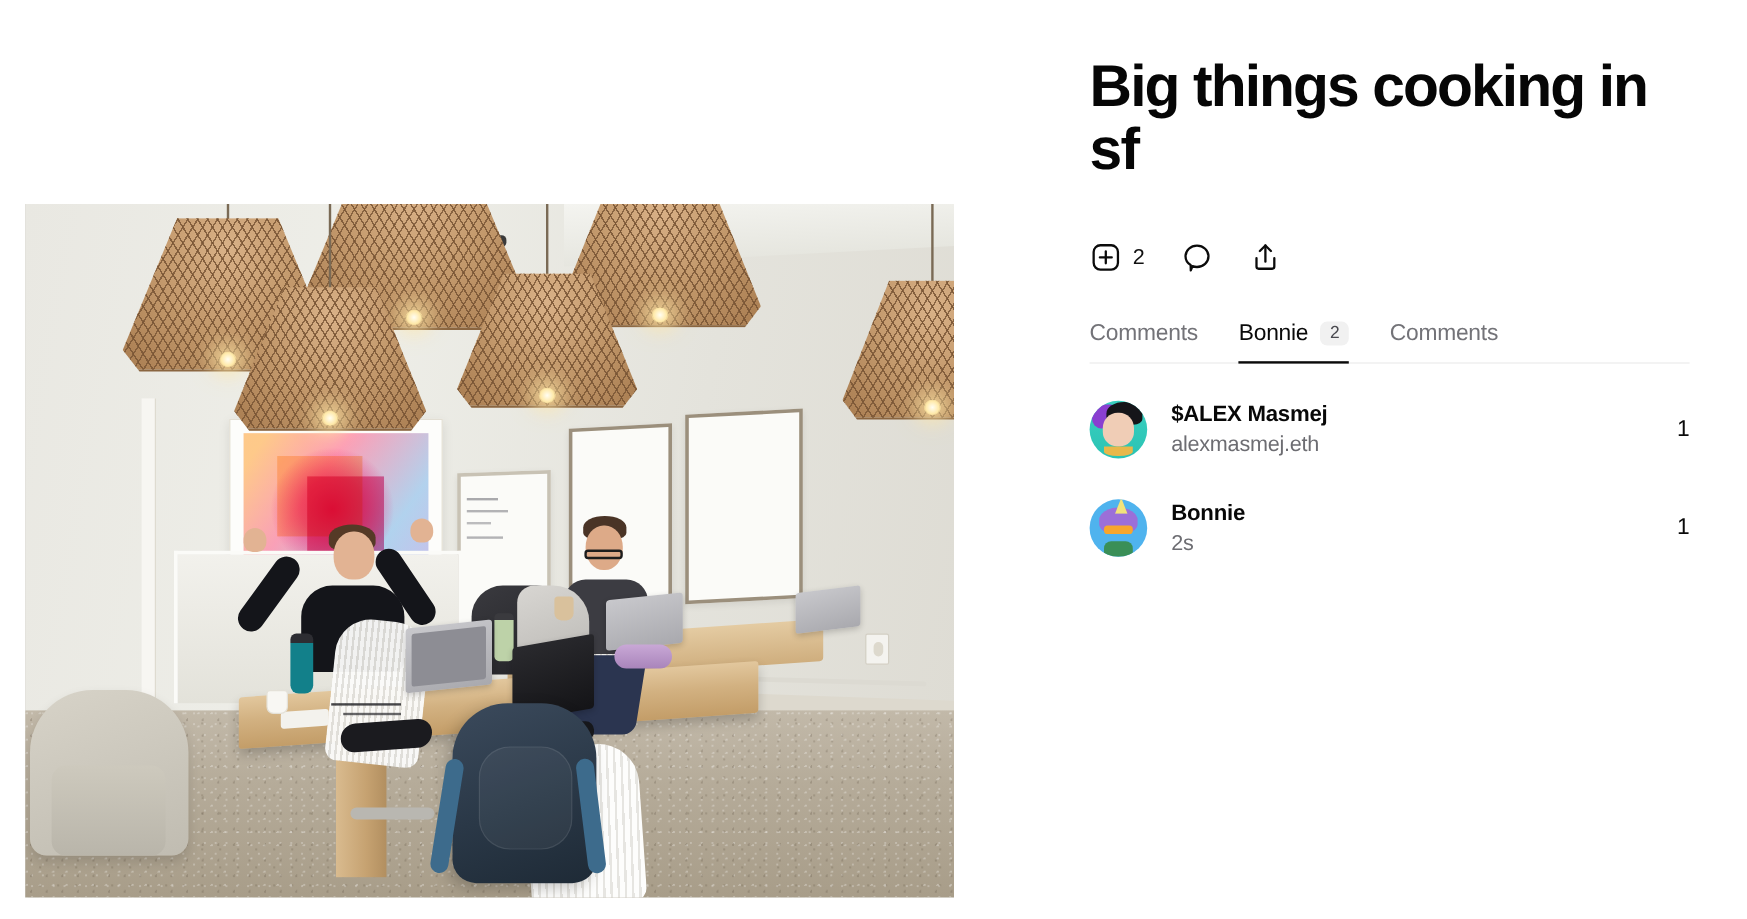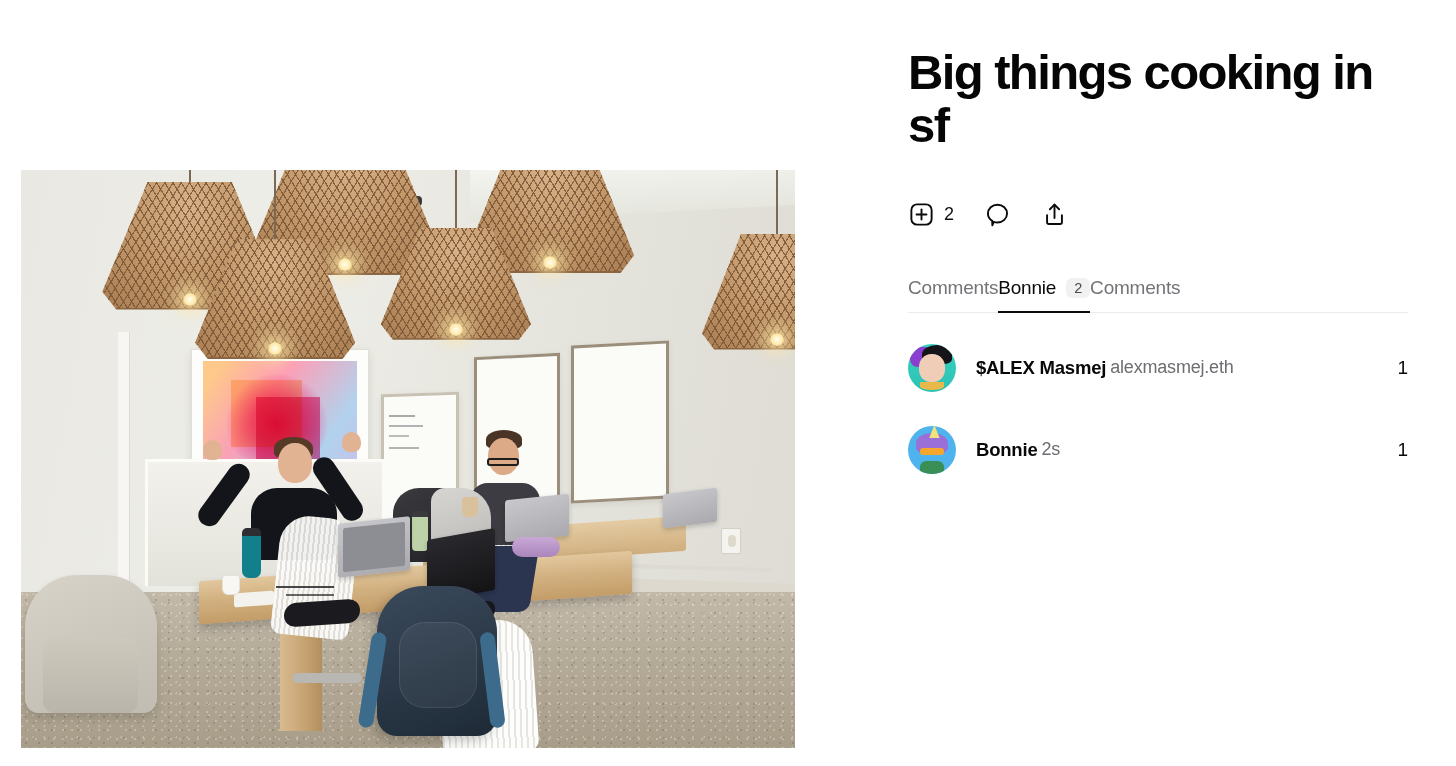--- a/index.html
+++ b/index.html
@@ -386,22 +386,22 @@
   .mint-btn {
     margin-top: 33px;
     width: 511px; height: 60px;
     background: #f2f2f2; border: none; border-radius: 30px;
     font-family: "Liberation Sans", sans-serif;
     font-size: 20px; color: #6b6b70; cursor: pointer;
     display: flex; align-items: center; justify-content: center;
   }
 
   .tabs {
-    margin-top: 45px;
-    display: flex; align-items: flex-end; 
+    margin-top: 35px;
+    display: flex; align-items: flex-end; gap: 34px;
     border-bottom: 1px solid #ebebeb;
     position: relative;
   }
   .tab {
     display: flex; align-items: center; gap: 10px;
     padding-bottom: 12px; cursor: pointer;
     font-size: 19px; color: #737378; letter-spacing: -.2px;
     border-bottom: 2.5px solid transparent;
     margin-bottom: -1px;
   }
@@ -435,21 +435,21 @@
     background:#9b6fd8; border-radius:50% 50% 40% 40%; }
   .av-bonnie .hat{ position:absolute; left:44%; top:-2%; width:22%; height:28%;
     background:#f2e37a; clip-path: polygon(50% 0, 100% 100%, 0 100%); }
   .av-bonnie .glass{ position:absolute; left:26%; top:46%; width:48%; height:15%;
     background:#f7a62c; border-radius:3px; }
   .av-bonnie .face{ position:absolute; left:28%; top:38%; width:44%; height:36%;
     background:#f3c9ad; border-radius:40%; z-index:-1; }
   .av-bonnie .body{ position:absolute; left:24%; bottom:0; width:52%; height:26%;
     background:#3a8f57; border-radius:6px 6px 0 0; }
 
-  .owner-text { margin-left: 20px; display: flex; flex-direction: row; gap: 4px; }
+  .owner-text { margin-left: 20px; display: flex; flex-direction: column; gap: 4px; }
   .owner-name { font-size: 18.5px; font-weight: 700; color: #080808; letter-spacing:-.2px; }
   .owner-sub  { font-size: 18px; color: #6d6d72; letter-spacing:-.2px; }
   .owner-count{ margin-left: auto; font-size: 19px; color: #0a0a0a; }
 </style>
 </head>
 <body>
 
 <div class="page">
 
   <div class="media-pane">

